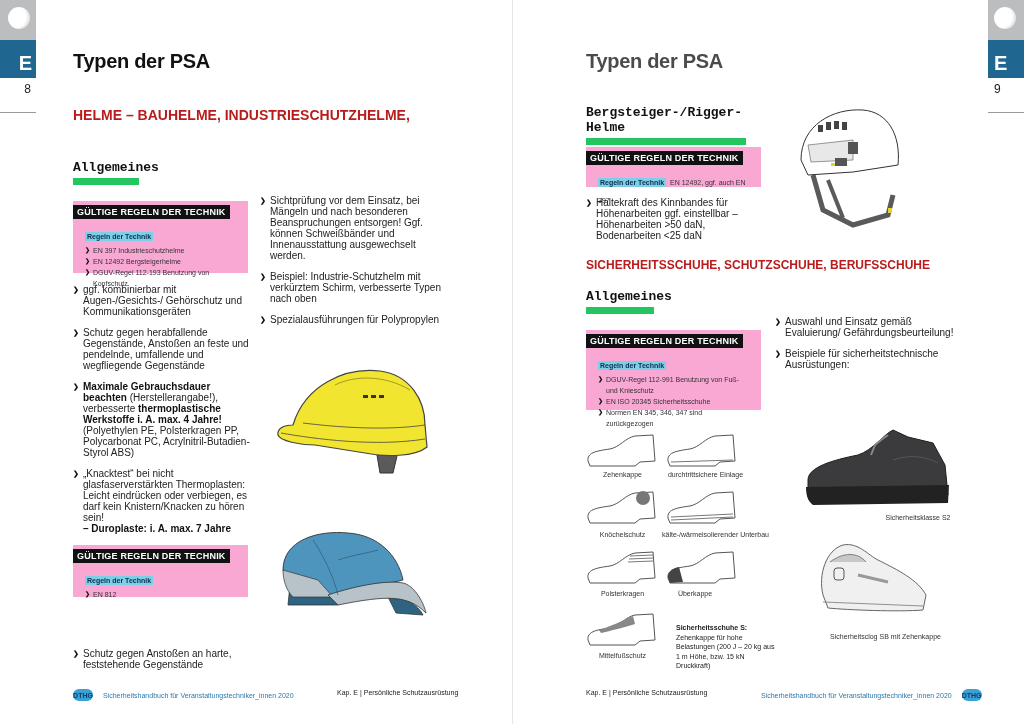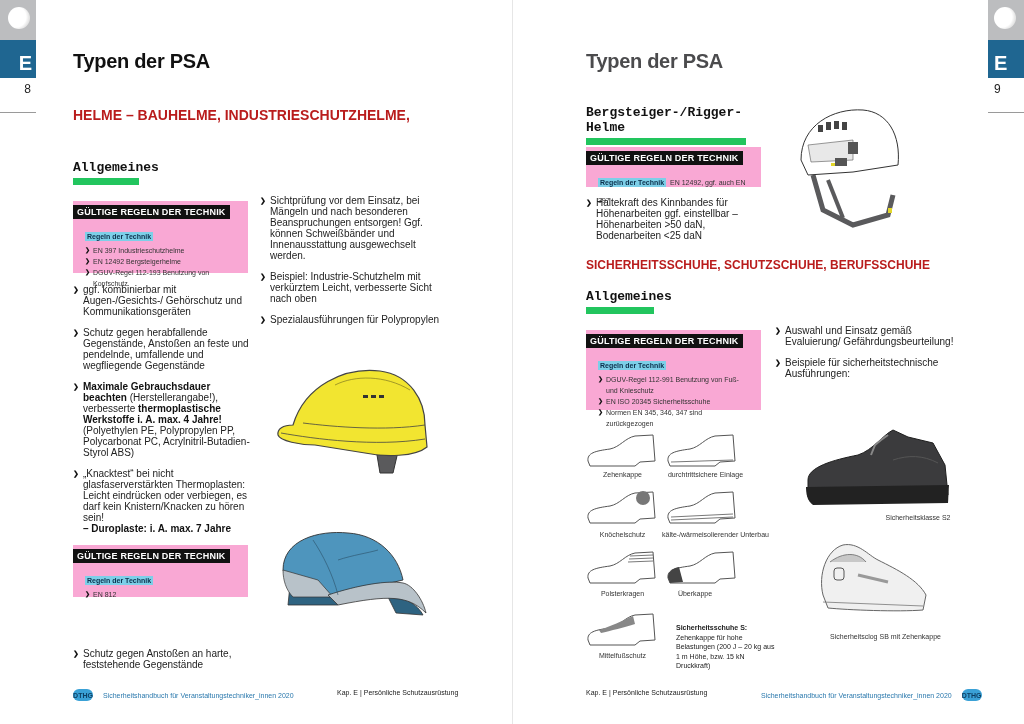--- a/index.html
+++ b/index.html
@@ -88,27 +88,27 @@
         <li>EN 397 Industrieschutzhelme</li>
         <li>EN 12492 Bergsteigerhelme</li>
         <li>DGUV-Regel 112-193 Benutzung von Kopfschutz</li>
       </ul>
     </div>
   </div>
 
   <ul class="bullets" style="left:73px; top:284px; width:180px;">
     <li>ggf. kombinierbar mit Augen-/Gesichts-/ Gehörschutz und Kommunikationsgeräten</li>
     <li>Schutz gegen herabfallende Gegenstände, Anstoßen an feste und pendelnde, umfallende und wegfliegende Gegenstände</li>
-    <li><b>Maximale Gebrauchsdauer beachten</b><span> (Herstellerangabe!), verbesserte </span><b>thermoplastische Werkstoffe i. A. max. 4 Jahre!</b><span> (Polyethylen PE, Polypropylen PP, Polycarbonat PC, Acrylnitril-Butadien-Styrol ABS)</span></li>
+    <li><b>Maximale Gebrauchsdauer beachten</b><span> (Herstellerangabe!), verbesserte </span><b>thermoplastische Werkstoffe i. A. max. 4 Jahre!</b><span> (Polyethylen PE, Polsterkragen PP, Polycarbonat PC, Acrylnitril-Butadien-Styrol ABS)</span></li>
     <li><span>„Knacktest“ bei nicht glasfaserverstärkten Thermoplasten: Leicht eindrücken oder verbiegen, es darf kein Knistern/Knacken zu hören sein!</span><br><b>– Duroplaste: i. A. max. 7 Jahre</b></li>
   </ul>
 
   <ul class="bullets" style="left:260px; top:195px; width:190px;">
     <li>Sichtprüfung vor dem Einsatz, bei Mängeln und nach besonderen Beanspruchungen entsorgen! Ggf. können Schweißbänder und Innenausstattung ausgewechselt werden.</li>
-    <li>Beispiel: Industrie-Schutzhelm mit verkürztem Leicht, verbesserte Sicht nach oben</li>
+    <li>Beispiel: Industrie-Schutzhelm mit verkürztem Schirm, verbesserte Typen nach oben</li>
     <li>Spezialausführungen für Polypropylen</li>
   </ul>
 
   <svg style="position:absolute; left:275px; top:365px;" width="170" height="110" viewBox="0 0 170 110">
     <path d="M100 78 L125 78 L118 108 L105 108 Z" fill="#5a5a5c" stroke="#333" stroke-width="1"></path>
     <path d="M18 60 C30 20 70 2 105 6 C135 10 150 35 150 60 L152 82 C140 92 110 92 90 88 L40 80 C25 80 5 76 3 70 C2 64 8 60 18 60 Z" fill="#f2e530" stroke="#444" stroke-width="1.2"></path>
     <path d="M6 68 C40 74 100 82 150 74" fill="none" stroke="#444" stroke-width="0.8"></path>
     <path d="M28 58 C60 62 110 66 150 60" fill="none" stroke="#444" stroke-width="0.8"></path>
     <path d="M60 20 C80 10 110 10 135 25" fill="none" stroke="#6b6420" stroke-width="0.6"></path>
     <rect x="88" y="30" width="5" height="3" fill="#333"></rect>
@@ -197,23 +197,23 @@
     <div class="rb-body">
       <span class="rb-tag">Regeln der Technik</span>
       <ul>
         <li>DGUV-Regel 112-991 Benutzung von Fuß- und Knieschutz</li>
         <li>EN ISO 20345 Sicherheitsschuhe</li>
         <li>Normen EN 345, 346, 347 sind zurückgezogen</li>
       </ul>
     </div>
   </div>
 
-  <ul class="bullets" style="left:262px; top:325px; width:190px;">
+  <ul class="bullets" style="left:262px; top:316px; width:190px;">
     <li>Auswahl und Einsatz gemäß Evaluierung/ Gefährdungsbeurteilung!</li>
-    <li>Beispiele für sicherheitstechnische Ausführungen:</li>
+    <li>Beispiele für sicherheitstechnische Ausrüstungen:</li>
   </ul>
 
   <svg style="position:absolute; left:72px; top:433px;" width="75" height="35" viewBox="0 0 75 35">
       <path d="M3 28 C2 20 10 18 25 16 C35 14 40 5 50 3 L68 2 L70 28 L55 29 L50 33 L5 33 Z" fill="#fff" stroke="#555" stroke-width="1"></path>
     </svg>
   <div class="fig-cap" style="left:72px; top:471px; width:75px;">Zehenkappe</div>
 
   <svg style="position:absolute; left:152px; top:433px;" width="75" height="35" viewBox="0 0 75 35">
       <path d="M3 28 C2 20 10 18 25 16 C35 14 40 5 50 3 L68 2 L70 28 L55 29 L50 33 L5 33 Z" fill="#fff" stroke="#555" stroke-width="1"></path>
       <path d="M6 29 L68 27" stroke="#555" stroke-width="0.8"></path>

